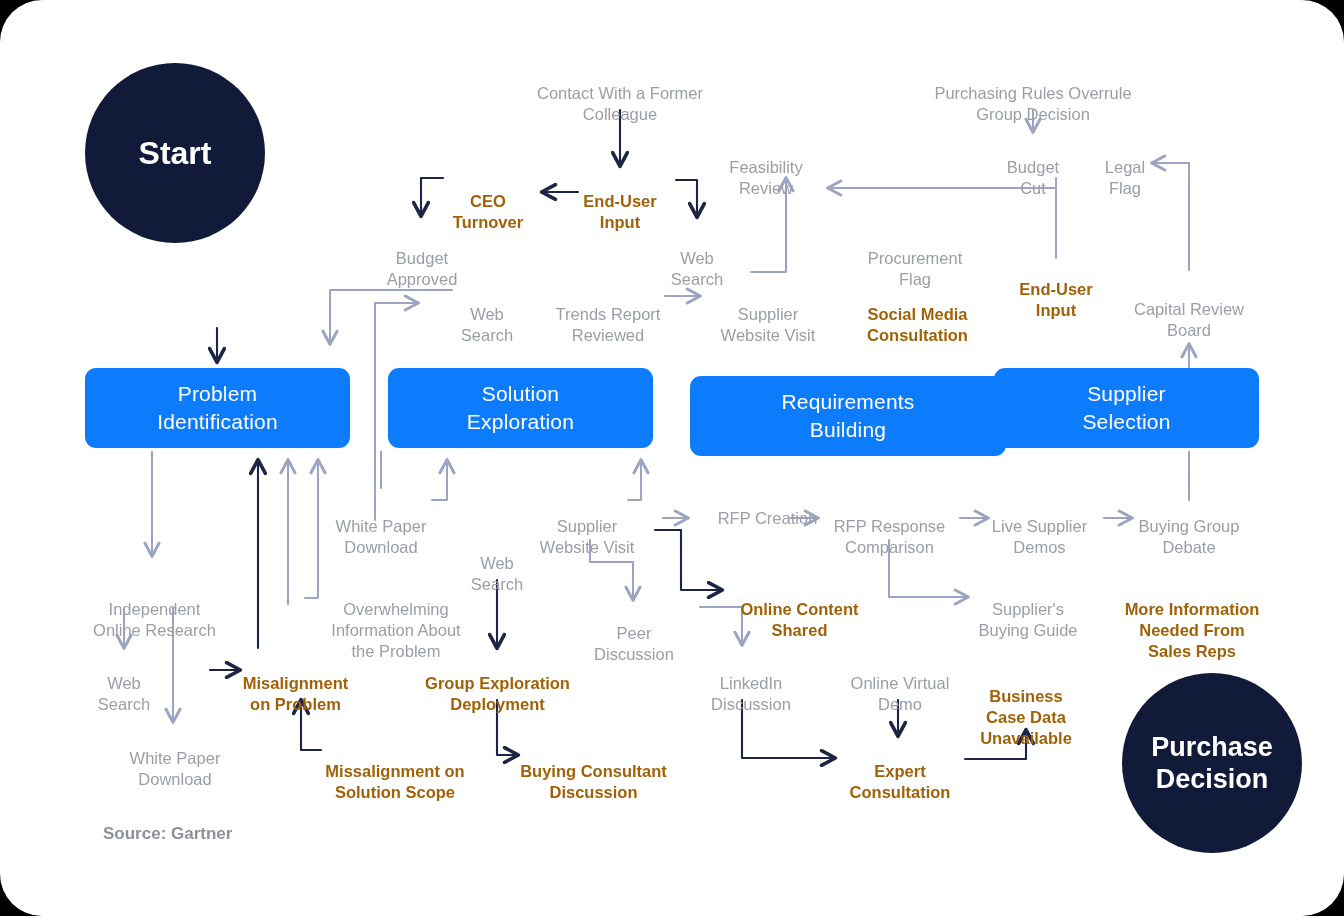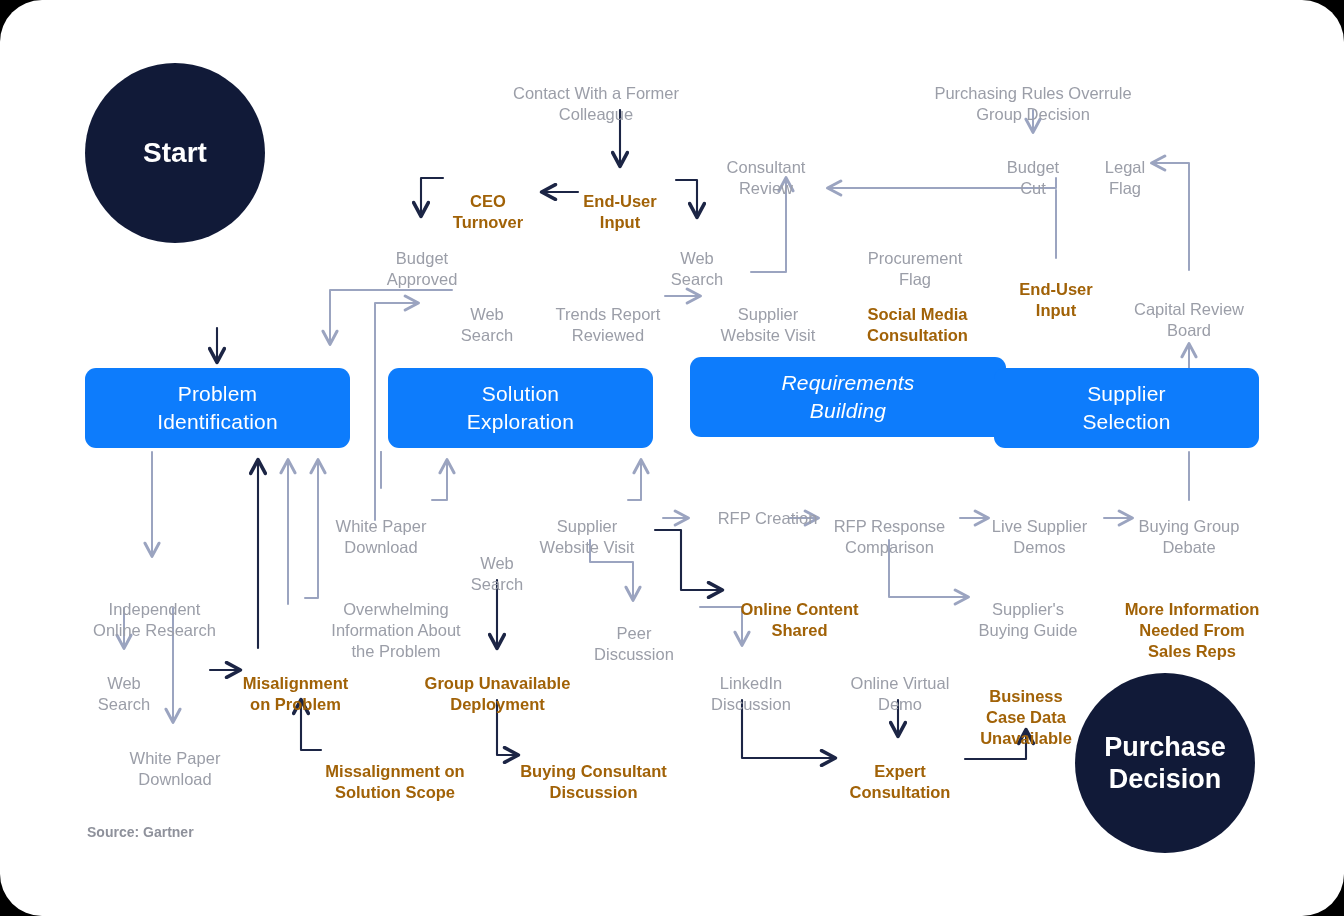--- a/index.html
+++ b/index.html
@@ -18,21 +18,21 @@
     position:absolute;border-radius:50%;background:#111a38;color:#fff;
     display:flex;align-items:center;justify-content:center;text-align:center;
     font-weight:bold;line-height:1.2;
   }
   .stage{
     position:absolute;background:#0d7cfc;border-radius:11px;color:#fff;
     display:flex;align-items:center;justify-content:center;text-align:center;
     font-size:21px;line-height:1.32;font-weight:normal;letter-spacing:.2px;
   }
   .source{
-    position:absolute;color:#8e919b;font-size:14px;font-weight:bold;
+    position:absolute;color:#8e919b;font-size:17px;font-weight:bold;margin-left:16px;
   }
 </style>
 </head>
 <body>
 
 <div id="card">
 
   <svg id="svg-layer" viewBox="0 0 1344 916">
     <defs>
       <marker id="ahG" markerWidth="9" markerHeight="9" refX="7.4" refY="4.5" orient="auto" markerUnits="strokeWidth">
@@ -118,56 +118,56 @@
 
       <path d="M965,759 L1026,759 L1026,730" stroke="#1c2545" stroke-width="2.1" marker-end="url(#ahD)"></path>
 
       <path d="M1189,500 L1189,452" stroke="#9ba4c0" stroke-width="2"></path>
       <path d="M1189,368 L1189,344" stroke="#9ba4c0" stroke-width="2" marker-end="url(#ahG)"></path>
 
       <path d="M381,452 L381,470" stroke="#9ba4c0" stroke-width="2"></path>
     </g>
   </svg>
 
-  <div class="circle" style="left:85px;top:63px;width:180px;height:180px;font-size:28px;">
+  <div class="circle" style="left:85px;top:63px;width:180px;height:180px;font-size:32px;">
     <span>Start</span>
   </div>
 
-  <div class="circle" style="left:1075px;top:673px;width:180px;height:180px;font-size:27px;white-space:pre-line;">
+  <div class="circle" style="left:1122px;top:673px;width:180px;height:180px;font-size:27px;white-space:pre-line;">
     <span>Purchase
 Decision</span>
   </div>
 
   <div class="stage" style="left:85px;top:368px;width:265px;height:80px;white-space:pre-line;">
     <span>Problem
 Identification</span>
   </div>
   <div class="stage" style="left:388px;top:368px;width:265px;height:80px;white-space:pre-line;">
     <span>Solution
 Exploration</span>
   </div>
-  <div class="stage" style="left:690px;top:357px;width:316px;height:80px;white-space:pre-line;font-style:italic;">
+  <div class="stage" style="left:690px;top:376px;width:316px;height:80px;white-space:pre-line;">
     <span>Requirements
 Building</span>
   </div>
   <div class="stage" style="left:994px;top:368px;width:265px;height:80px;white-space:pre-line;">
     <span>Supplier
 Selection</span>
   </div>
 
-  <div class="node t16 lbl-grey" style="left:476px;top:62px;width:240px;white-space:pre-line;">
+  <div class="node t16 lbl-grey" style="left:500px;top:62px;width:240px;white-space:pre-line;">
     <span>Contact With a Former
 Colleague</span></div>
 
   <div class="node t16 lbl-grey" style="left:913px;top:62px;width:240px;white-space:pre-line;">
     <span>Purchasing Rules Overrule
 Group Decision</span></div>
 
   <div class="node t16 lbl-grey" style="left:706px;top:136px;width:120px;white-space:pre-line;">
-    <span>Consultant
+    <span>Feasibility
 Review</span></div>
 
   <div class="node t16 lbl-grey" style="left:973px;top:136px;width:120px;white-space:pre-line;">
     <span>Budget
 Cut</span></div>
 
   <div class="node t16 lbl-grey" style="left:1065px;top:136px;width:120px;white-space:pre-line;">
     <span>Legal
 Flag</span></div>
 
@@ -271,21 +271,21 @@
 
   <div class="node t16 lbl-grey" style="left:68px;top:652px;width:112px;white-space:pre-line;">
     <span>Web
 Search</span></div>
 
   <div class="node t16 lbl-dark" style="left:228px;top:652px;width:135px;white-space:pre-line;">
     <span>Misalignment
 on Problem</span></div>
 
   <div class="node t16 lbl-dark" style="left:420px;top:652px;width:155px;white-space:pre-line;">
-    <span>Group Unavailable
+    <span>Group Exploration
 Deployment</span></div>
 
   <div class="node t16 lbl-grey" style="left:691px;top:652px;width:120px;white-space:pre-line;">
     <span>LinkedIn
 Discussion</span></div>
 
   <div class="node t16 lbl-grey" style="left:836px;top:652px;width:128px;white-space:pre-line;">
     <span>Online Virtual
 Demo</span></div>
 

